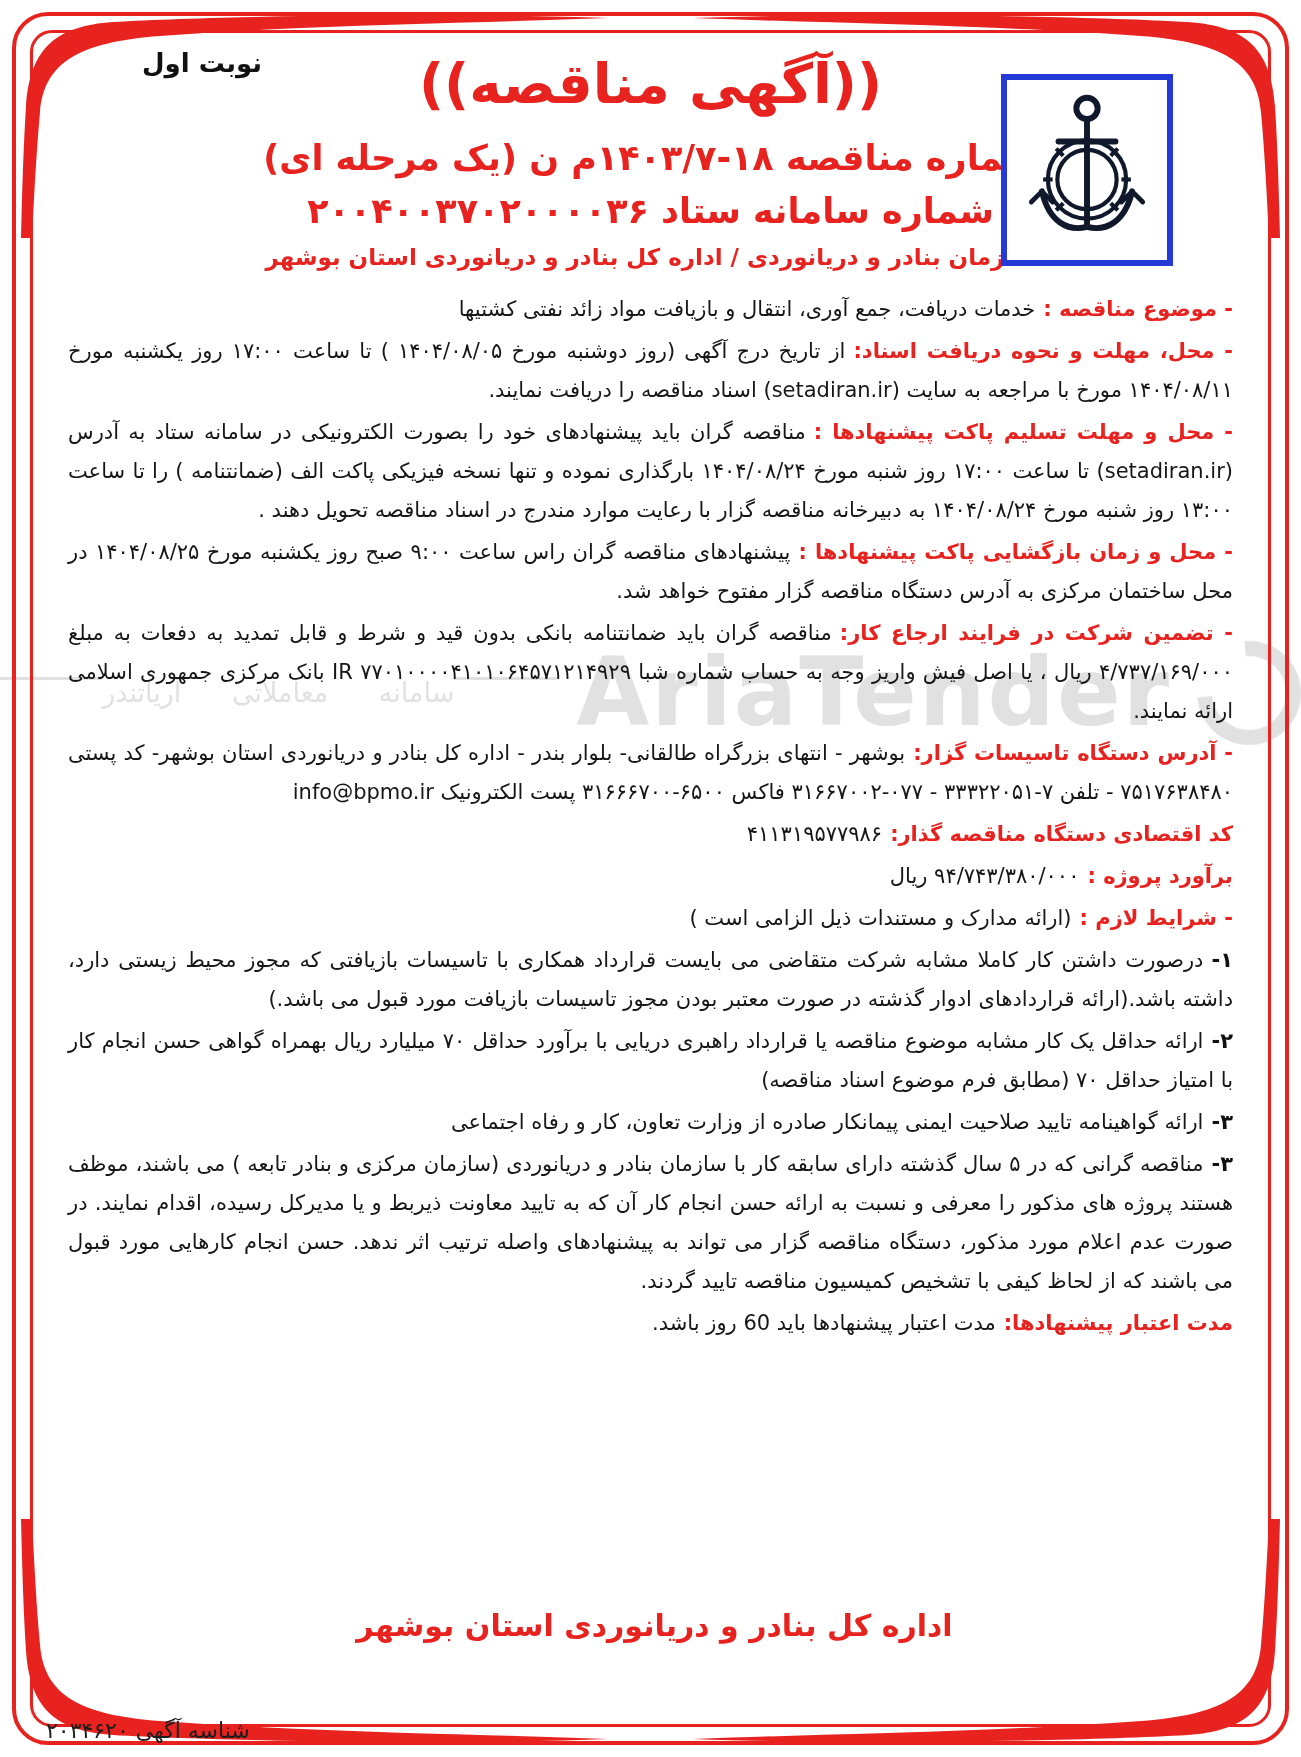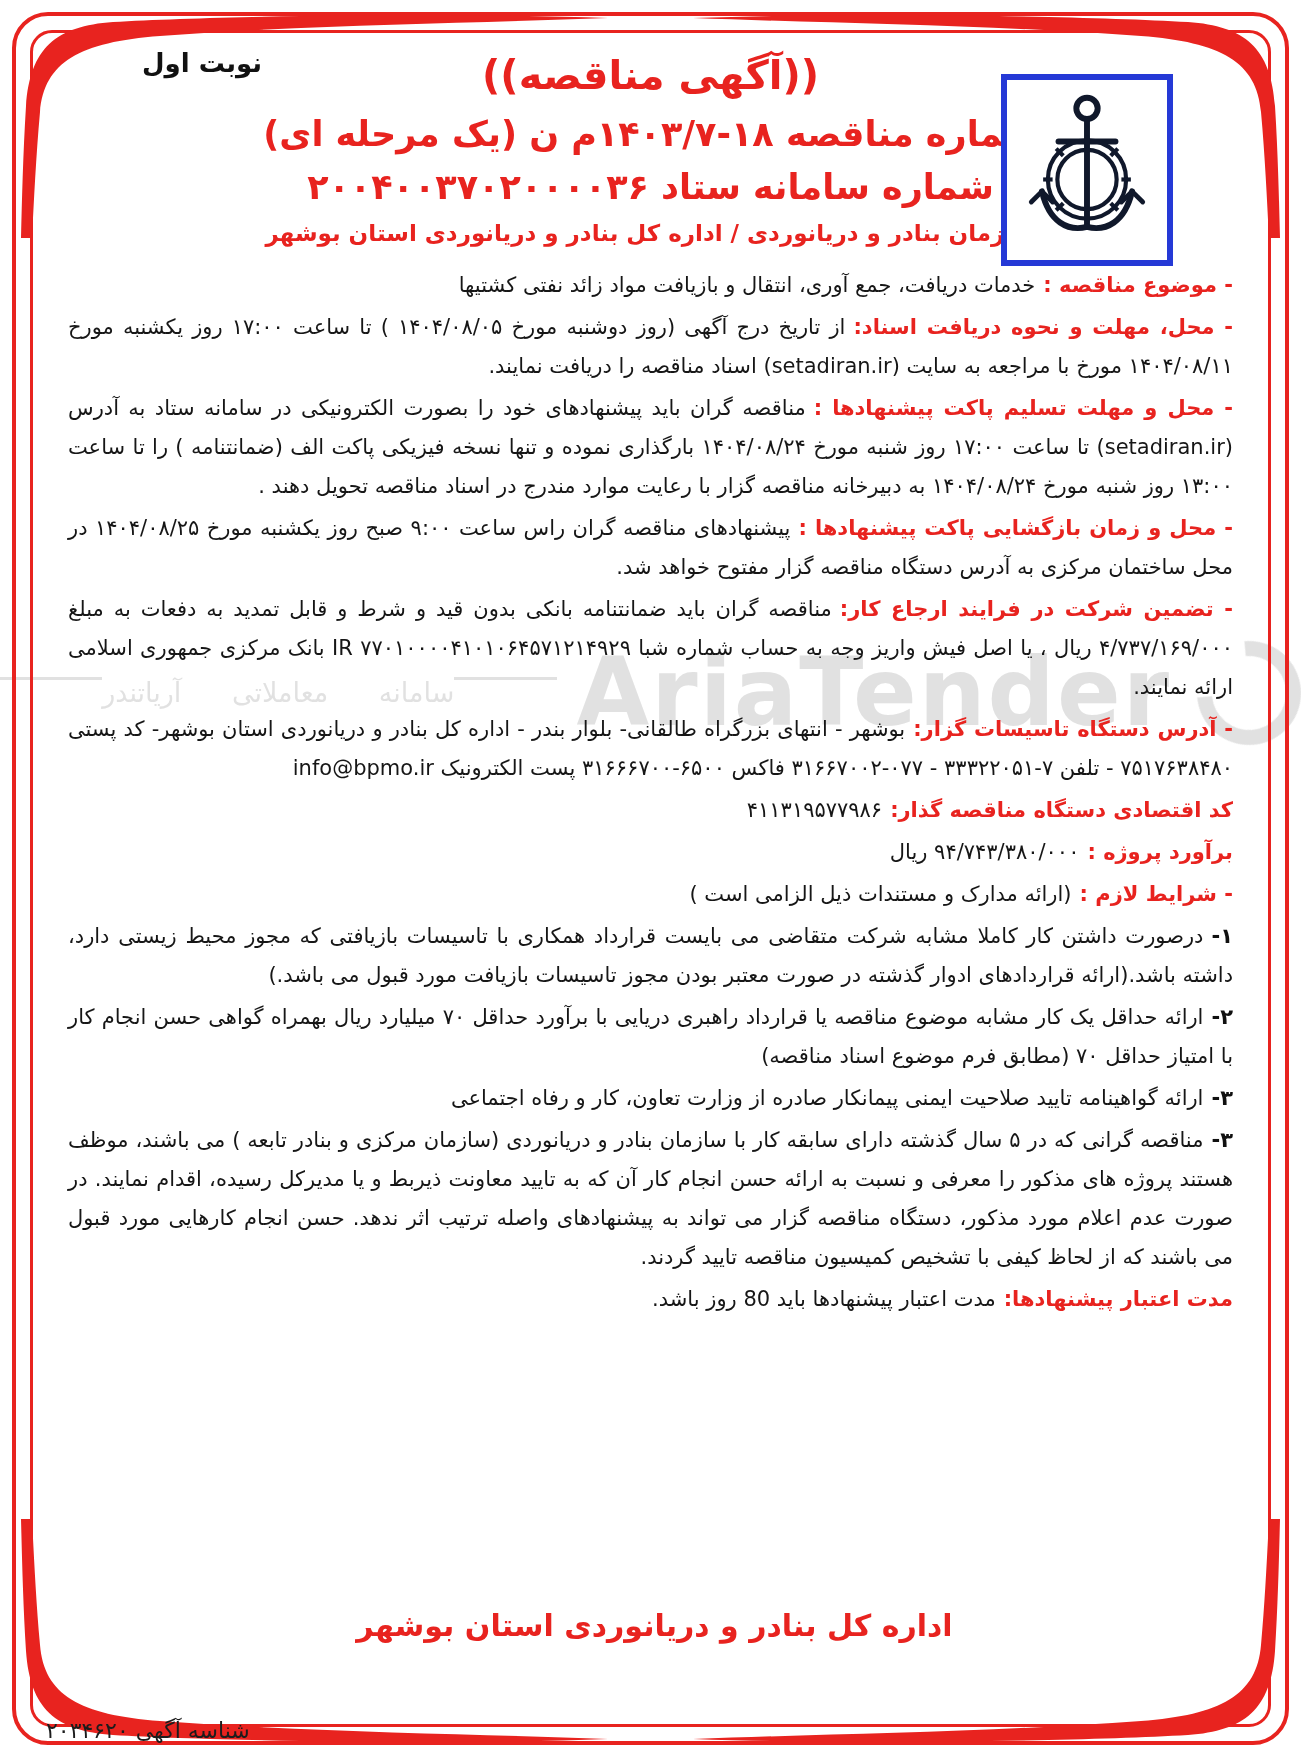--- a/index.html
+++ b/index.html
@@ -70,21 +70,21 @@
     font-size:26px; font-weight:bold; color:#111;
   }
   .logo-box{
     position:absolute; top:30px; right:60px;
     width:172px; height:192px;
     border:6px solid var(--blue);
     background:#fff;
     display:flex; align-items:center; justify-content:center;
   }
   .header{ text-align:center; padding-top:8px; color:var(--red); }
-  .h-title{font-size:40px; font-weight:bold; margin-bottom:16px;}
+  .h-title{font-size:55px; font-weight:bold; margin-bottom:22px;}
   .h-line{font-size:35px; font-weight:bold; margin-bottom:13px;}
   .h-org{font-size:23px; font-weight:bold; margin-bottom:6px;}
 
   .bodytext{
     margin-top:20px;
     font-size:21px; line-height:39px;
     text-align:justify;
   }
   .bodytext p{margin-bottom:3px;}
   .lbl{font-weight:bold; margin-left:8px;}
@@ -178,20 +178,20 @@
       <p class="para"><span class="lbl red">- محل و زمان بازگشایی پاکت پیشنهادها :</span><span class="txt">پیشنهادهای مناقصه گران راس ساعت ۹:۰۰ صبح روز یکشنبه مورخ ۱۴۰۴/۰۸/۲۵ در محل ساختمان مرکزی به آدرس دستگاه مناقصه گزار مفتوح خواهد شد.</span></p>
       <p class="para"><span class="lbl red">- تضمین شرکت در فرایند ارجاع کار:</span><span class="txt">مناقصه گران باید ضمانتنامه بانکی بدون قید و شرط و قابل تمدید به دفعات به مبلغ ۴/۷۳۷/۱۶۹/۰۰۰ ریال ، یا اصل فیش واریز وجه به حساب شماره شبا IR ۷۷۰۱۰۰۰۰۴۱۰۱۰۶۴۵۷۱۲۱۴۹۲۹ بانک مرکزی جمهوری اسلامی ارائه نمایند.</span></p>
       <p class="para"><span class="lbl red">- آدرس دستگاه تاسیسات گزار:</span><span class="txt">بوشهر - انتهای بزرگراه طالقانی- بلوار بندر - اداره کل بنادر و دریانوردی استان بوشهر- کد پستی ۷۵۱۷۶۳۸۴۸۰ - تلفن ۷-۳۳۳۲۲۰۵۱ - ۰۷۷-۳۱۶۶۷۰۰۲ فاکس ۶۵۰۰-۳۱۶۶۶۷۰۰ پست الکترونیک info@bpmo.ir</span></p>
       <p class="para"><span class="lbl red">کد اقتصادی دستگاه مناقصه گذار:</span><span class="txt">۴۱۱۳۱۹۵۷۷۹۸۶</span></p>
       <p class="para"><span class="lbl red">برآورد پروژه :</span><span class="txt">۹۴/۷۴۳/۳۸۰/۰۰۰ ریال</span></p>
       <p class="para"><span class="lbl red">- شرایط لازم :</span><span class="txt">(ارائه مدارک و مستندات ذیل الزامی است )</span></p>
       <p class="para"><span class="lbl dark">۱-</span><span class="txt">درصورت داشتن کار کاملا مشابه شرکت متقاضی می بایست قرارداد همکاری با تاسیسات بازیافتی که مجوز محیط زیستی دارد، داشته باشد.(ارائه قراردادهای ادوار گذشته در صورت معتبر بودن مجوز تاسیسات بازیافت مورد قبول می باشد.)</span></p>
       <p class="para"><span class="lbl dark">۲-</span><span class="txt">ارائه حداقل یک کار مشابه موضوع مناقصه یا قرارداد راهبری دریایی با برآورد حداقل ۷۰ میلیارد ریال بهمراه گواهی حسن انجام کار با امتیاز حداقل ۷۰ (مطابق فرم موضوع اسناد مناقصه)</span></p>
       <p class="para"><span class="lbl dark">۳-</span><span class="txt">ارائه گواهینامه تایید صلاحیت ایمنی پیمانکار صادره از وزارت تعاون، کار و رفاه اجتماعی</span></p>
       <p class="para"><span class="lbl dark">۳-</span><span class="txt">مناقصه گرانی که در ۵ سال گذشته دارای سابقه کار با سازمان بنادر و دریانوردی (سازمان مرکزی و بنادر تابعه ) می باشند، موظف هستند پروژه های مذکور را معرفی و نسبت به ارائه حسن انجام کار آن که به تایید معاونت ذیربط و یا مدیرکل رسیده، اقدام نمایند. در صورت عدم اعلام مورد مذکور، دستگاه مناقصه گزار می تواند به پیشنهادهای واصله ترتیب اثر ندهد. حسن انجام کارهایی مورد قبول می باشند که از لحاظ کیفی با تشخیص کمیسیون مناقصه تایید گردند.</span></p>
-      <p class="para"><span class="lbl red">مدت اعتبار پیشنهادها:</span><span class="txt">مدت اعتبار پیشنهادها باید 80 روز باشد.</span></p>
+      <p class="para"><span class="lbl red">مدت اعتبار پیشنهادها:</span><span class="txt">مدت اعتبار پیشنهادها باید 60 روز باشد.</span></p>
     </div>
   </div>
 
   <div class="footer-org">اداره کل بنادر و دریانوردی استان بوشهر</div>
   <div class="notice-id">شناسه آگهی ۲۰۳۴۶۲۰</div>
 
 </div>
 
 </body></html>

